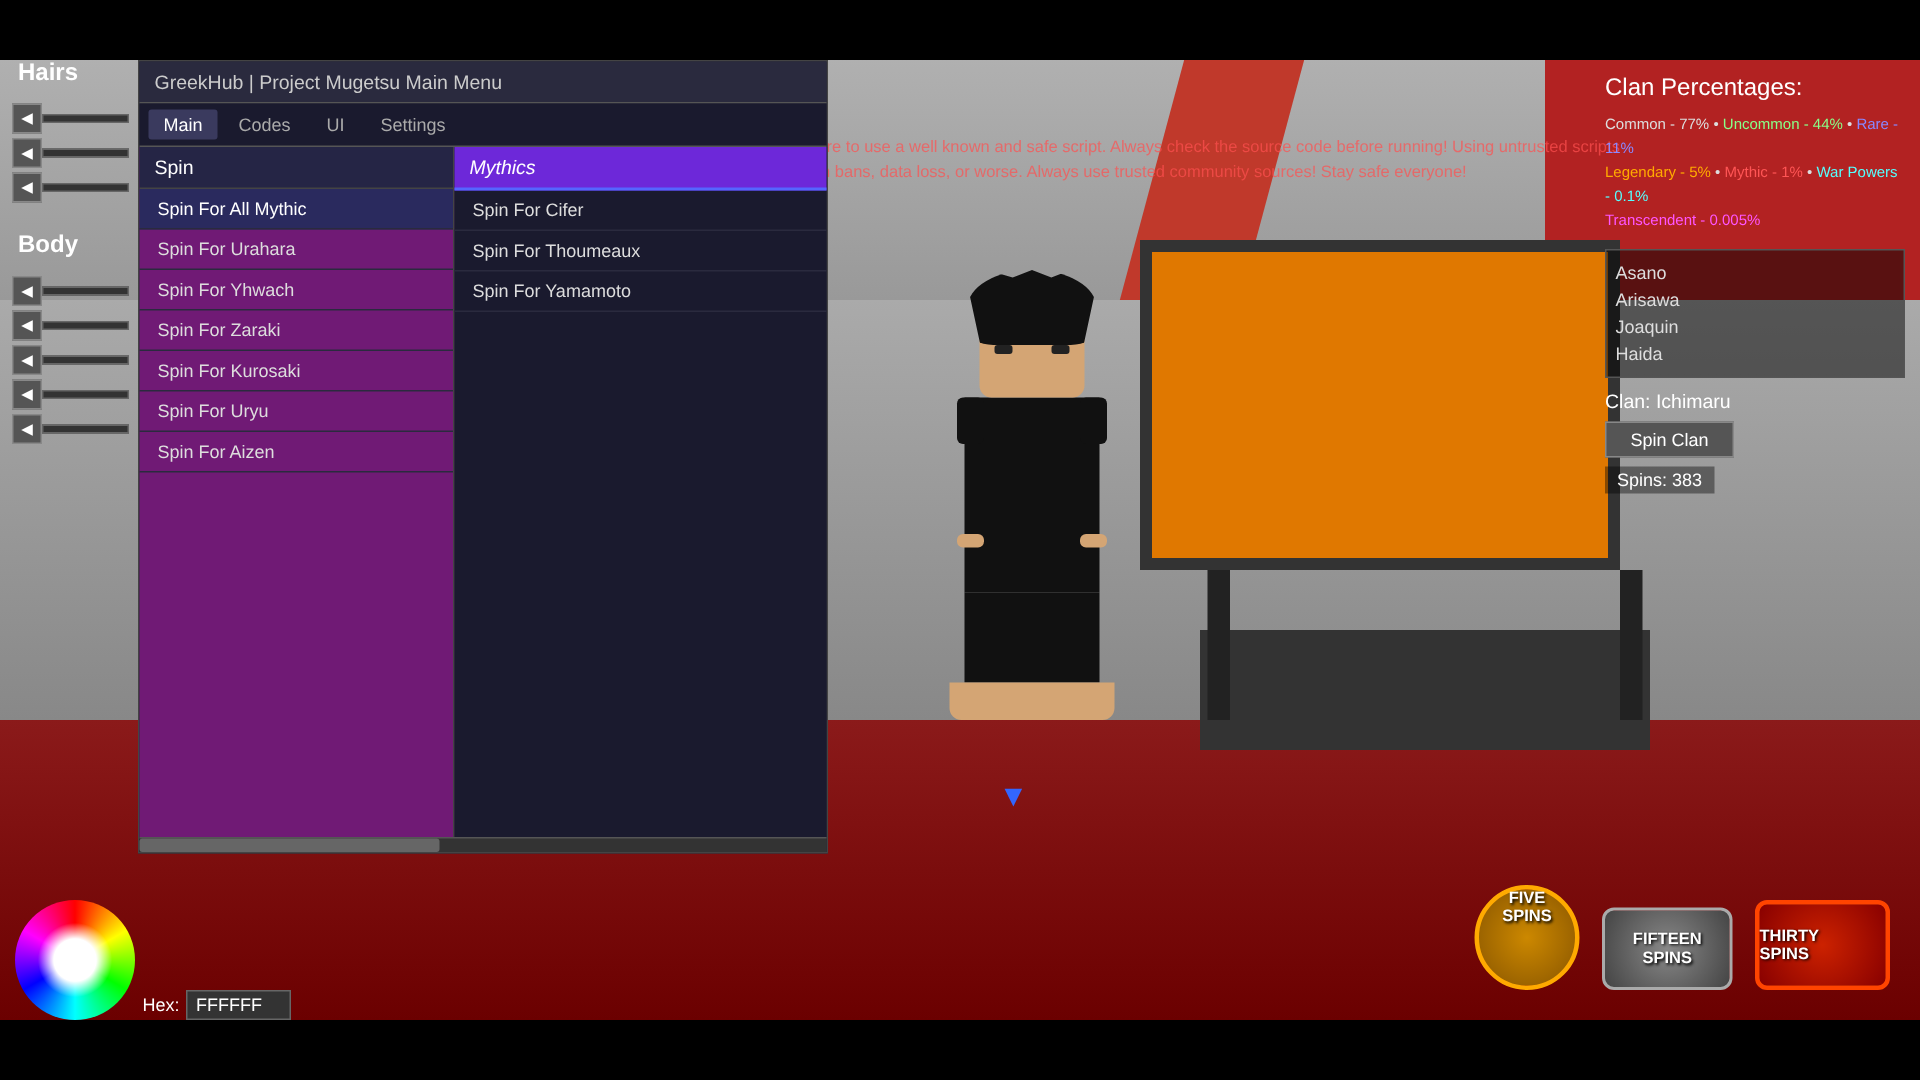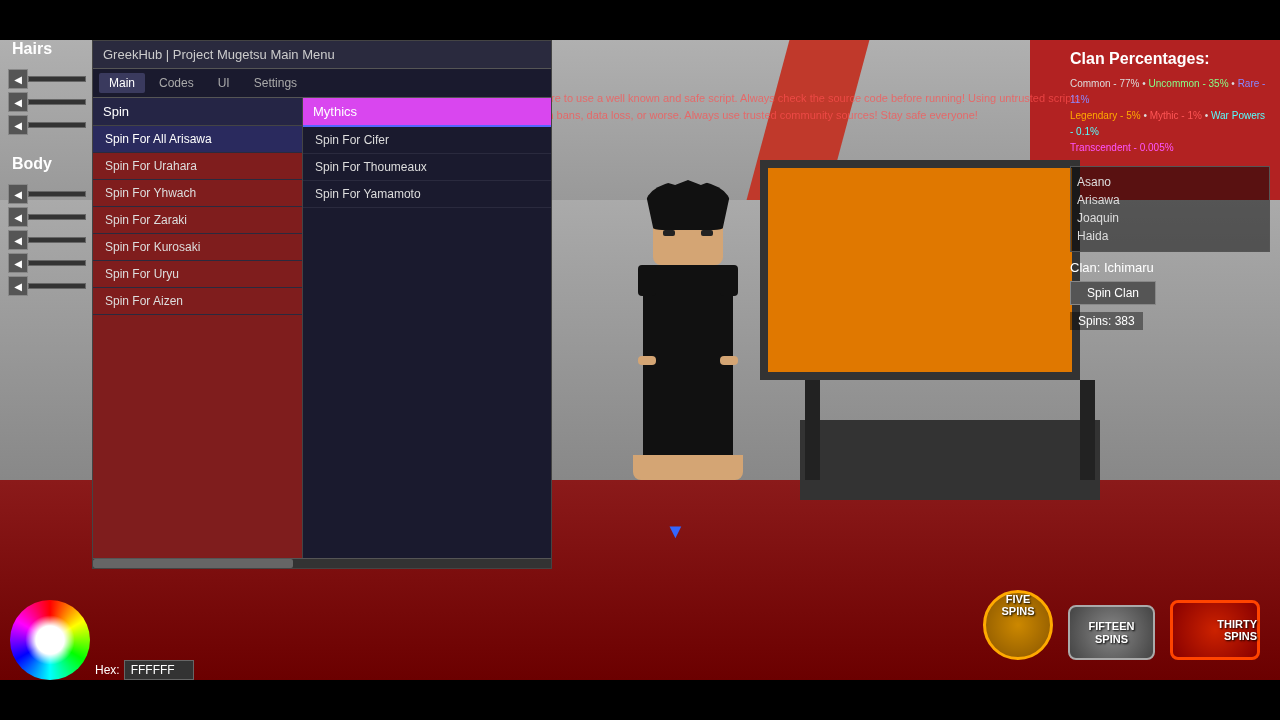--- a/index.html
+++ b/index.html
@@ -266,21 +266,21 @@
 
     .panel-content {
       display: flex;
       min-height: 460px;
     }
 
     
     .spin-list {
       width: 210px;
       border-right: 1px solid #444;
-      background: #7f1d1d;
+      background: #701a75;
     }
 
     .spin-list-header {
       padding: 6px 10px;
       color: #fff;
       font-size: 13px;
       background: #252545;
       border-bottom: 1px solid #444;
     }
 
@@ -299,23 +299,24 @@
     
     .mythics-panel {
       flex: 1;
       background: #1a1a2e;
     }
 
     .mythics-header {
       padding: 6px 10px;
       color: #fff;
       font-size: 13px;
-      background: #d946ef;
+      background: #6d28d9;
       border-bottom: 1px solid #444;
       border-bottom: 2px solid #5566ff;
+      font-style: italic;
     }
 
     .mythic-item {
       padding: 6px 12px;
       color: #ddd;
       font-size: 12px;
       cursor: pointer;
       border-bottom: 1px solid #2a2a3e;
     }
 
@@ -371,21 +372,21 @@
       top: 40px;
       right: 0;
       width: 220px;
       z-index: 15;
       padding: 10px;
     }
 
     .clan-title {
       color: #fff;
       font-size: 16px;
-      font-weight: bold;
+      font-weight: normal;
       margin-bottom: 8px;
     }
 
     .clan-percentages {
       font-size: 10px;
       color: #ddd;
       line-height: 1.6;
       margin-bottom: 10px;
     }
     .clan-pct-common { color: #ddd; }
@@ -474,21 +475,21 @@
       border: 2px solid #aaa;
     }
 
     .spin-btn-thirty {
       background: radial-gradient(circle, #cc2200, #880000);
       border-radius: 8px;
       width: 90px;
       height: 60px;
       display: flex;
       flex-direction: column;
-      align-items: flex-end;
+      align-items: flex-start;
       justify-content: center;
       border: 3px solid #ff4400;
     }
 
     .spin-btn-label {
       color: #fff;
       font-size: 11px;
       font-weight: bold;
       text-transform: uppercase;
       line-height: 1.1;
@@ -646,21 +647,21 @@
   <div class="panel-tabs">
     <div class="panel-tab active">Main</div>
     <div class="panel-tab">Codes</div>
     <div class="panel-tab">UI</div>
     <div class="panel-tab">Settings</div>
   </div>
   <div class="panel-content">
 
     <div class="spin-list">
       <div class="spin-list-header">Spin</div>
-      <div class="spin-item selected">Spin For All Arisawa</div>
+      <div class="spin-item selected">Spin For All Mythic</div>
       <div class="spin-item">Spin For Urahara</div>
       <div class="spin-item">Spin For Yhwach</div>
       <div class="spin-item">Spin For Zaraki</div>
       <div class="spin-item">Spin For Kurosaki</div>
       <div class="spin-item">Spin For Uryu</div>
       <div class="spin-item">Spin For Aizen</div>
     </div>
 
     <div class="mythics-panel">
       <div class="mythics-header">Mythics</div>
@@ -683,21 +684,21 @@
 <div class="hex-input-area">
   <span class="hex-label">Hex:</span>
   <input class="hex-input" type="text" value="FFFFFF" style="">
 </div>
 
 <div class="clan-panel">
   <div class="clan-title">Clan Percentages:</div>
   <div class="clan-percentages">
     <span class="clan-pct-common">Common - 77%</span>
     <span> • </span>
-    <span class="clan-pct-uncommon">Uncommon - 35%</span>
+    <span class="clan-pct-uncommon">Uncommon - 44%</span>
     <span> • </span>
     <span class="clan-pct-rare">Rare - 11%</span>
     <br>
     <span class="clan-pct-legendary">Legendary - 5%</span>
     <span> • </span>
     <span class="clan-pct-mythic">Mythic - 1%</span>
     <span> • </span>
     <span class="clan-pct-war">War Powers - 0.1%</span>
     <br>
     <span class="clan-pct-transcendent">Transcendent - 0.005%</span>

